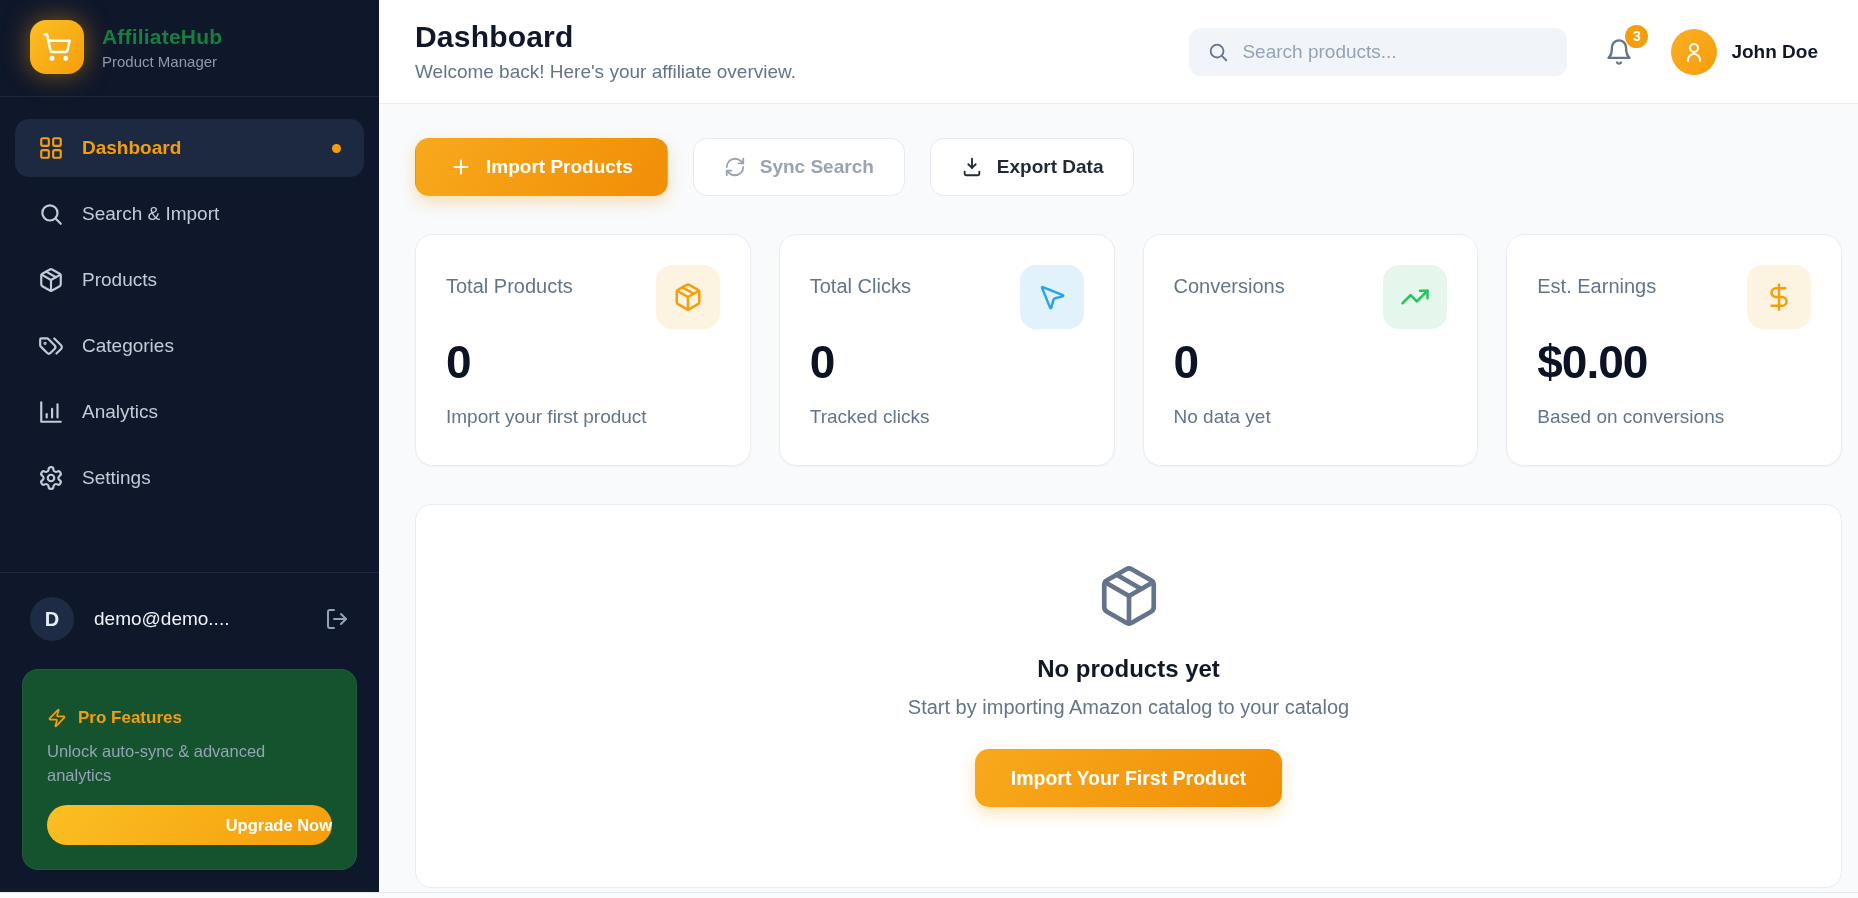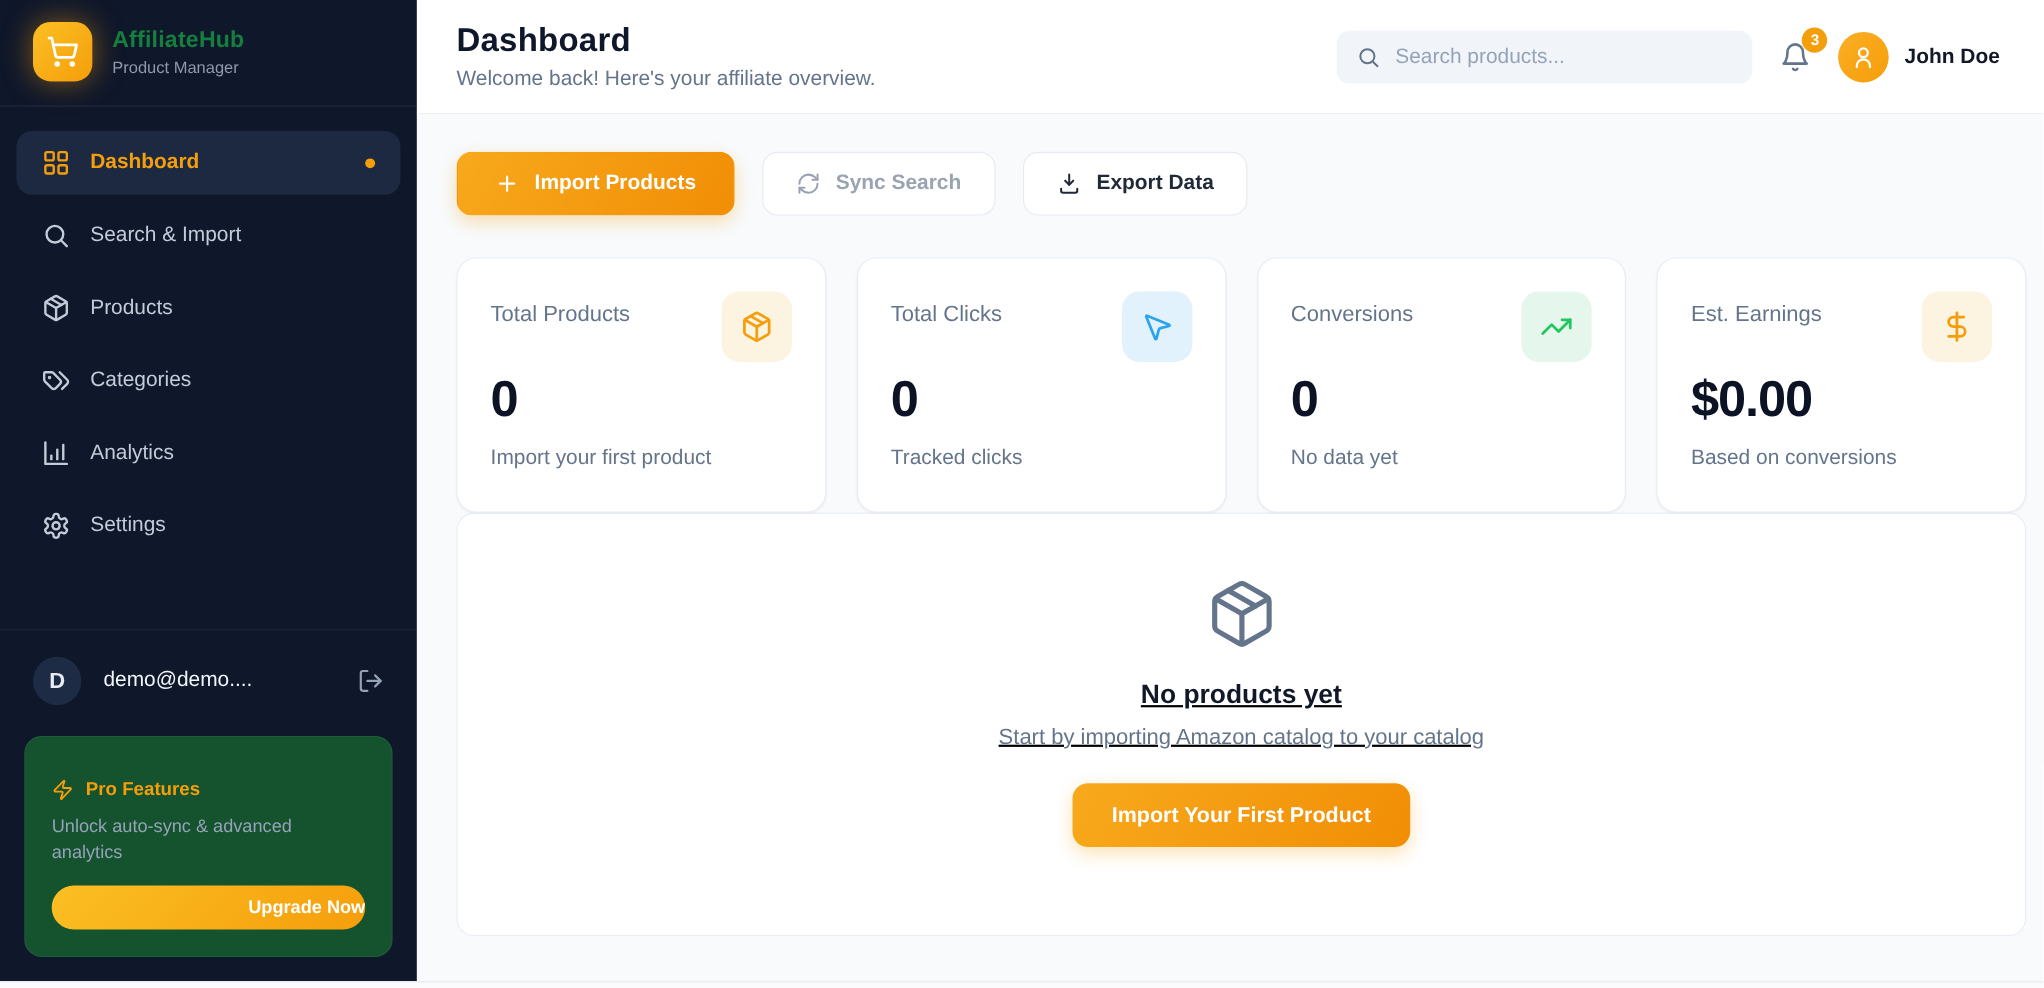--- a/index.html
+++ b/index.html
@@ -30,21 +30,21 @@
   .pro-title { display:flex; align-items:center; gap:11px; color:#f59e0b; font-size:17px; font-weight:700; }
   .pro-title svg { width:20px; height:20px; }
   .pro-desc { color:#94a3b8; font-size:16.5px; line-height:1.45; margin-top:12px; }
   .upgrade-btn { margin-top:17px; width:100%; height:40px; border:none; border-radius:20px; background:linear-gradient(135deg,#fbbf24,#f59e0b); color:#fff; font-size:16.5px; font-weight:700; cursor:pointer; font-family:inherit;text-align:right; }
 
   
   .main { flex:1; display:flex; flex-direction:column; min-width:0; }
   .topbar { height:104px; flex:none; background:#ffffff; border-bottom:1px solid #e8ecf1; display:flex; align-items:center; padding:0 40px 0 36px; }
   .page-title { font-size:30px; font-weight:700; color:#0f172a; letter-spacing:.2px; }
   .page-subtitle { font-size:19px; color:#64748b; margin-top:7px; }
-  .topbar-right { margin-left:auto; display:flex; align-items:center; gap:21px; }
+  .topbar-right { margin-left:auto; display:flex; align-items:center; gap:34px; }
   .search-box { width:378px; height:48px; background:#f1f5f9; border-radius:12px; display:flex; align-items:center; gap:13px; padding:0 18px; color:#64748b; }
   .search-box svg { width:22px; height:22px; flex:none; }
   .search-box input { flex:1; border:none; background:transparent; outline:none; font-size:19px; color:#334155; font-family:inherit; }
   .search-box input::placeholder { color:#94a3b8; }
   .bell-wrap { position:relative; background:none; border:none; color:#64748b; cursor:pointer; padding:4px; }
   .bell-wrap svg { width:28px; height:28px; display:block; }
   .badge { position:absolute; top:-9px; right:-11px; min-width:23px; height:23px; padding:0 4px; border-radius:12px; background:#f59e0b; color:#fff; font-size:14px; font-weight:700; display:grid; place-items:center; }
   .profile { display:flex; align-items:center; gap:14px; cursor:pointer; }
   .profile-avatar { width:46px; height:46px; border-radius:50%; background:linear-gradient(135deg,#fbae24,#f59e0b); color:#fff; display:grid; place-items:center; flex:none; }
   .profile-avatar svg { width:24px; height:24px; }
@@ -64,21 +64,21 @@
   .stat-top { display:flex; justify-content:space-between; align-items:flex-start; }
   .stat-label { font-size:20px; color:#64748b; padding-top:10px; }
   .stat-icon { width:64px; height:64px; border-radius:16px; display:grid; place-items:center; flex:none; }
   .stat-icon svg { width:30px; height:30px; }
   .icon-amber { background:#fdf3e1; color:#f59e0b; }
   .icon-blue  { background:#e1f2fc; color:#2ca3ea; }
   .icon-green { background:#e5f7ec; color:#22c55e; }
   .stat-value { font-size:46px; font-weight:800; color:#0b1324; margin-top:6px; letter-spacing:-1px; }
   .stat-note { font-size:19px; color:#64748b; margin-top:15px; line-height:1.35; max-width:215px; }
 
-  .empty-panel { background:#fff; border:1px solid #e9edf3; border-radius:16px; padding:58px 40px 80px; text-align:center;text-decoration:underline; }
+  .empty-panel { margin-top:38px; background:#fff; border:1px solid #e9edf3; border-radius:16px; padding:58px 40px 80px; text-align:center; }
   .empty-icon { color:#64748b; }
   .empty-icon svg { width:66px; height:66px; }
   .empty-title { font-size:24px; font-weight:700; color:#111827; margin-top:22px; }
   .empty-subtitle { font-size:20px; color:#64748b; margin-top:13px; }
   .empty-cta { margin-top:30px; height:58px; padding:0 36px; border:none; border-radius:14px; background:linear-gradient(120deg,#f8a91c,#f18e06); color:#fff; font-size:19.5px; font-weight:700; cursor:pointer; font-family:inherit; box-shadow:0 6px 16px rgba(245,158,11,.30); }
 
   .bottom-strip { position:absolute; left:0; bottom:0; width:100%; height:6px; background:#fafbfd; border-top:1px solid #e5e9ee; z-index:40; }
 </style>
 </head>
 <body>

